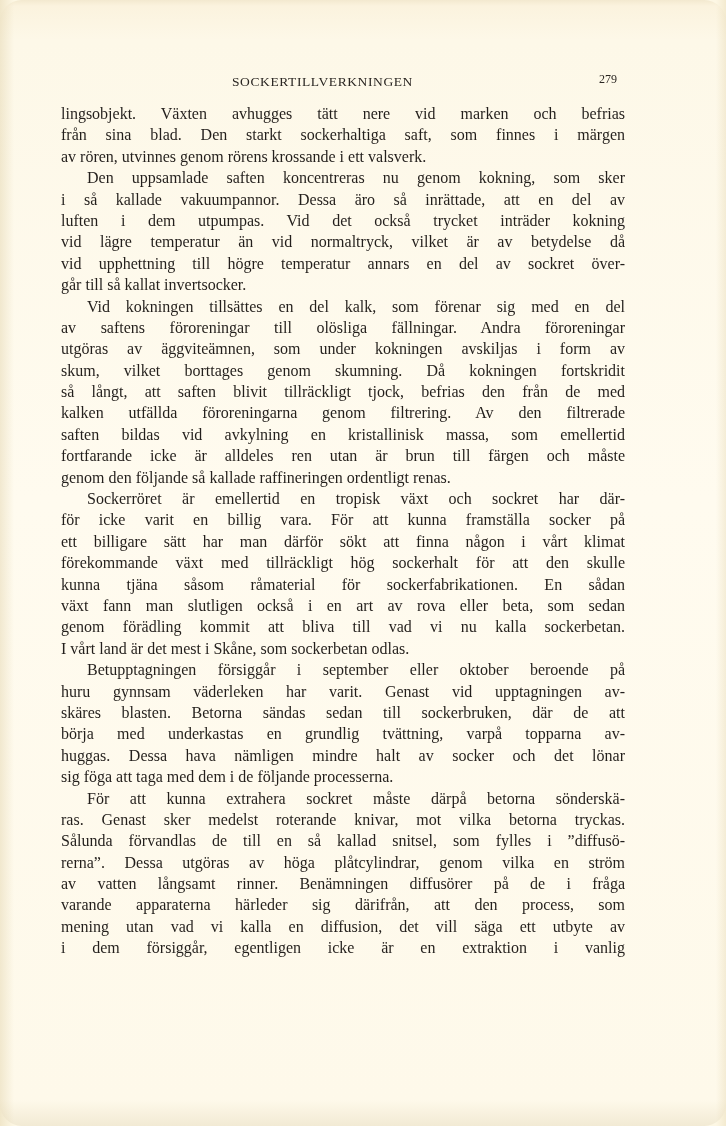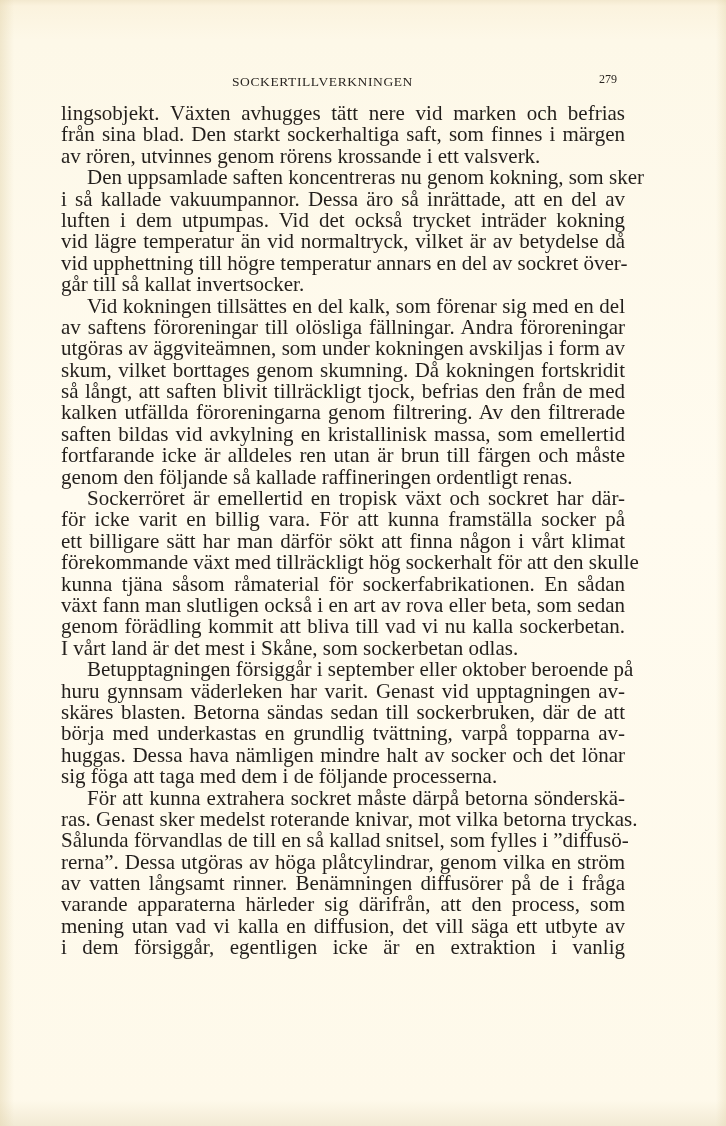--- a/index.html
+++ b/index.html
@@ -13,20 +13,21 @@
       position: relative;
       overflow: hidden;
     }
     .page {
       position: absolute;
       left: 0; top: 0;
       width: 726px; height: 1126px;
       background:
         linear-gradient(180deg, #f3e9cf 0px, #fbf3de 6px, #fdf8e8 40px, #fffbef 500px, #fef9ea 1100px, #f2ead4 1126px),
         #fdf7e4;
+      border-radius: 22px;
     }
     .page::before {
       content: "";
       position: absolute;
       left: 0; top: 0; bottom: 0;
       width: 14px;
       background: linear-gradient(90deg, rgba(225,210,170,0.45), rgba(255,255,255,0));
     }
     .page::after {
       content: "";
@@ -56,21 +57,21 @@
       left: 599px;
       top: -2px;
       font-size: 12px;
     }
     .body-text {
       position: absolute;
       left: 61px;
       top: 103px;
       width: 564px;
       font-family: "Liberation Serif", serif;
-      font-size: 21px;
+      font-size: 16px;
       line-height: 21.4px;
       color: #231f1c;
     }
     .line {
       display: block;
       white-space: nowrap;
       text-align: justify;
       text-align-last: justify;
       height: 21.4px;
     }

